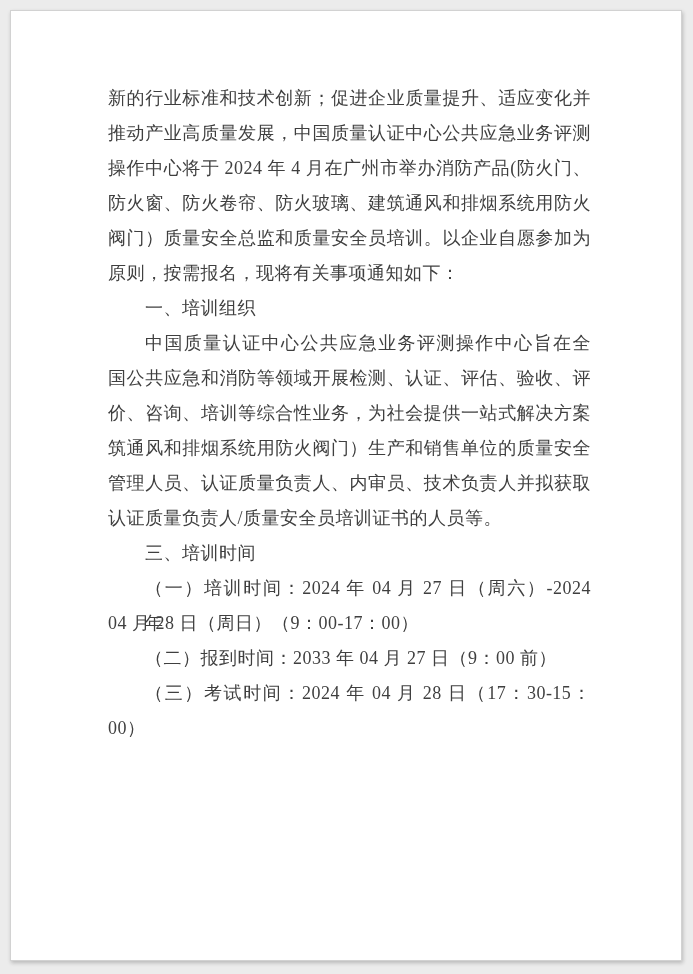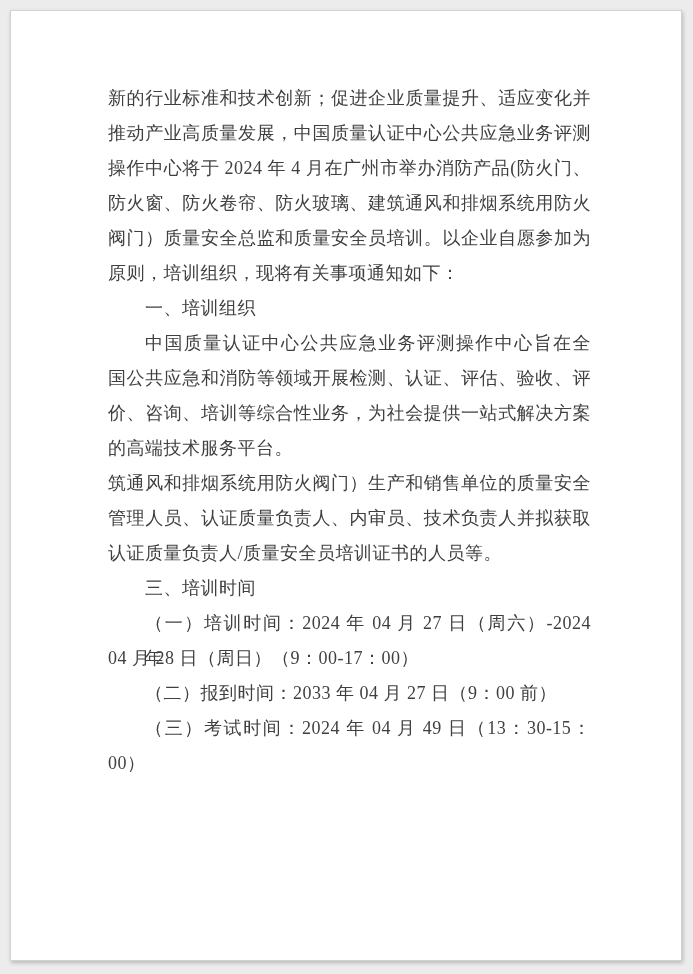--- a/index.html
+++ b/index.html
@@ -53,30 +53,29 @@
 <body>
 
 <div class="canvas">
   <div class="page">
     <div class="content">
         <div class="line fill">新的行业标准和技术创新；促进企业质量提升、适应变化并</div>
         <div class="line fill">推动产业高质量发展，中国质量认证中心公共应急业务评测</div>
         <div class="line fill">操作中心将于 2024 年 4 月在广州市举办消防产品(防火门、</div>
         <div class="line fill">防火窗、防火卷帘、防火玻璃、建筑通风和排烟系统用防火</div>
         <div class="line fill">阀门）质量安全总监和质量安全员培训。以企业自愿参加为</div>
-        <div class="line">原则，培训组织，现将有关事项通知如下：</div>
+        <div class="line">原则，按需报名，现将有关事项通知如下：</div>
         <div class="line indent">一、培训组织</div>
         <div class="line indent fill">中国质量认证中心公共应急业务评测操作中心旨在全</div>
         <div class="line fill">国公共应急和消防等领域开展检测、认证、评估、验收、评</div>
         <div class="line fill">价、咨询、培训等综合性业务，为社会提供一站式解决方案</div>
-        <div class="line">的高端技术服务平台。</div>
         <div class="line fill">筑通风和排烟系统用防火阀门）生产和销售单位的质量安全</div>
         <div class="line fill">管理人员、认证质量负责人、内审员、技术负责人并拟获取</div>
         <div class="line">认证质量负责人/质量安全员培训证书的人员等。</div>
         <div class="line indent">三、培训时间</div>
         <div class="line indent fill">（一）培训时间：2024 年 04 月 27 日（周六）-2024 年</div>
         <div class="line">04 月 28 日（周日）（9：00-17：00）</div>
         <div class="line indent">（二）报到时间：2033 年 04 月 27 日（9：00 前）</div>
-        <div class="line indent fill">（三）考试时间：2024 年 04 月 49 日（13：30-15：</div>
+        <div class="line indent fill">（三）考试时间：2024 年 04 月 28 日（17：30-15：</div>
         <div class="line">00）</div>
       </div>
   </div>
 </div>
 
 </body></html>

